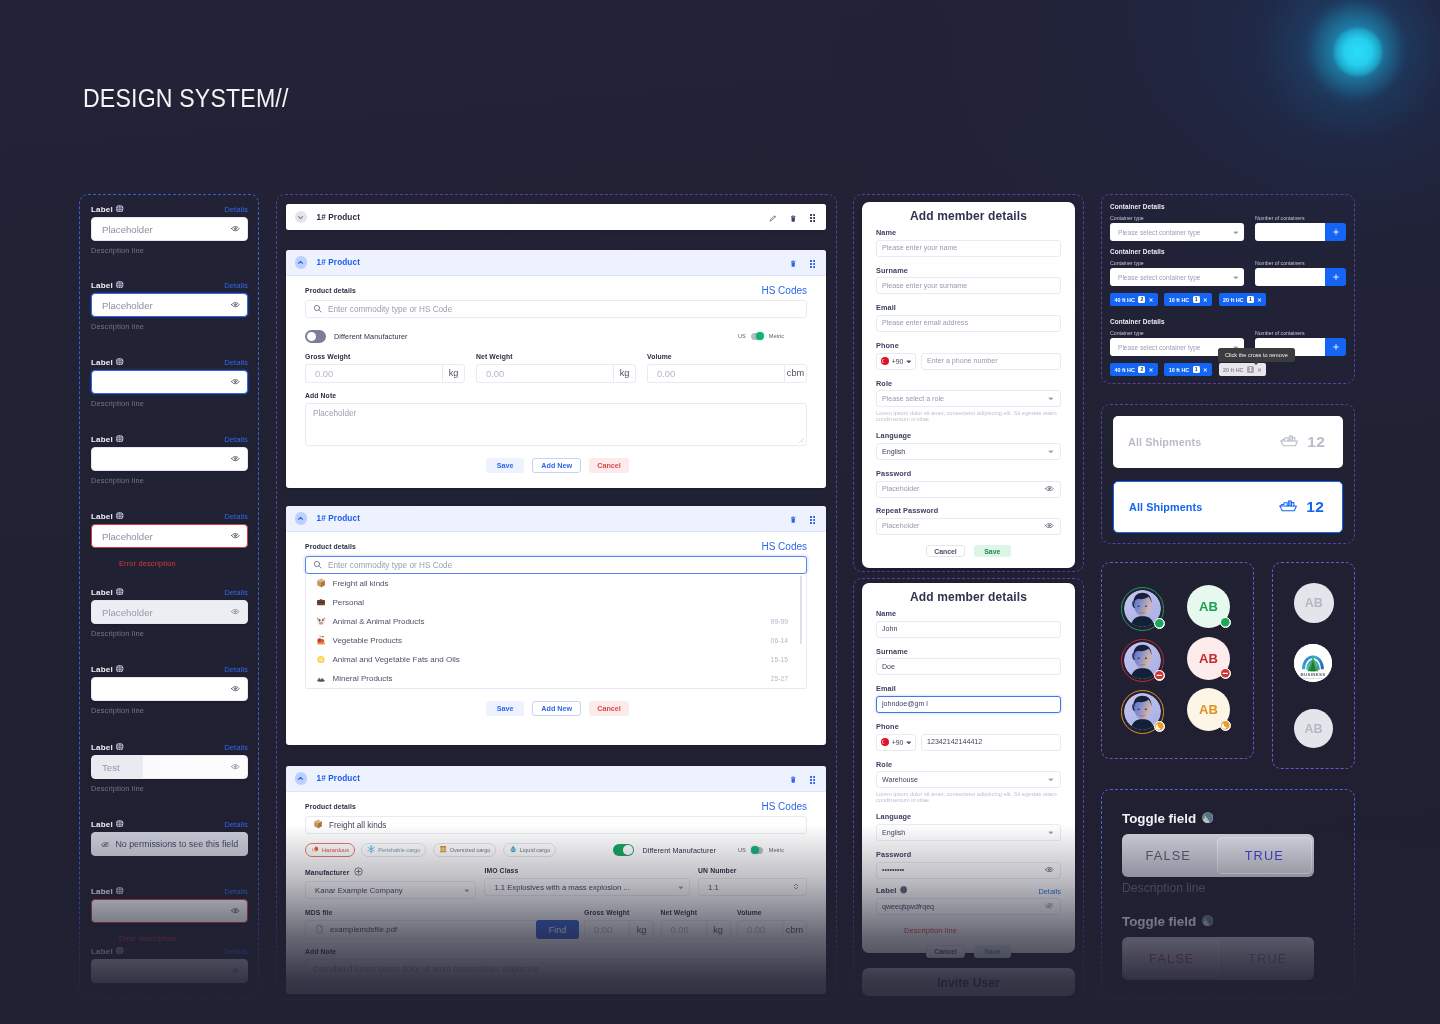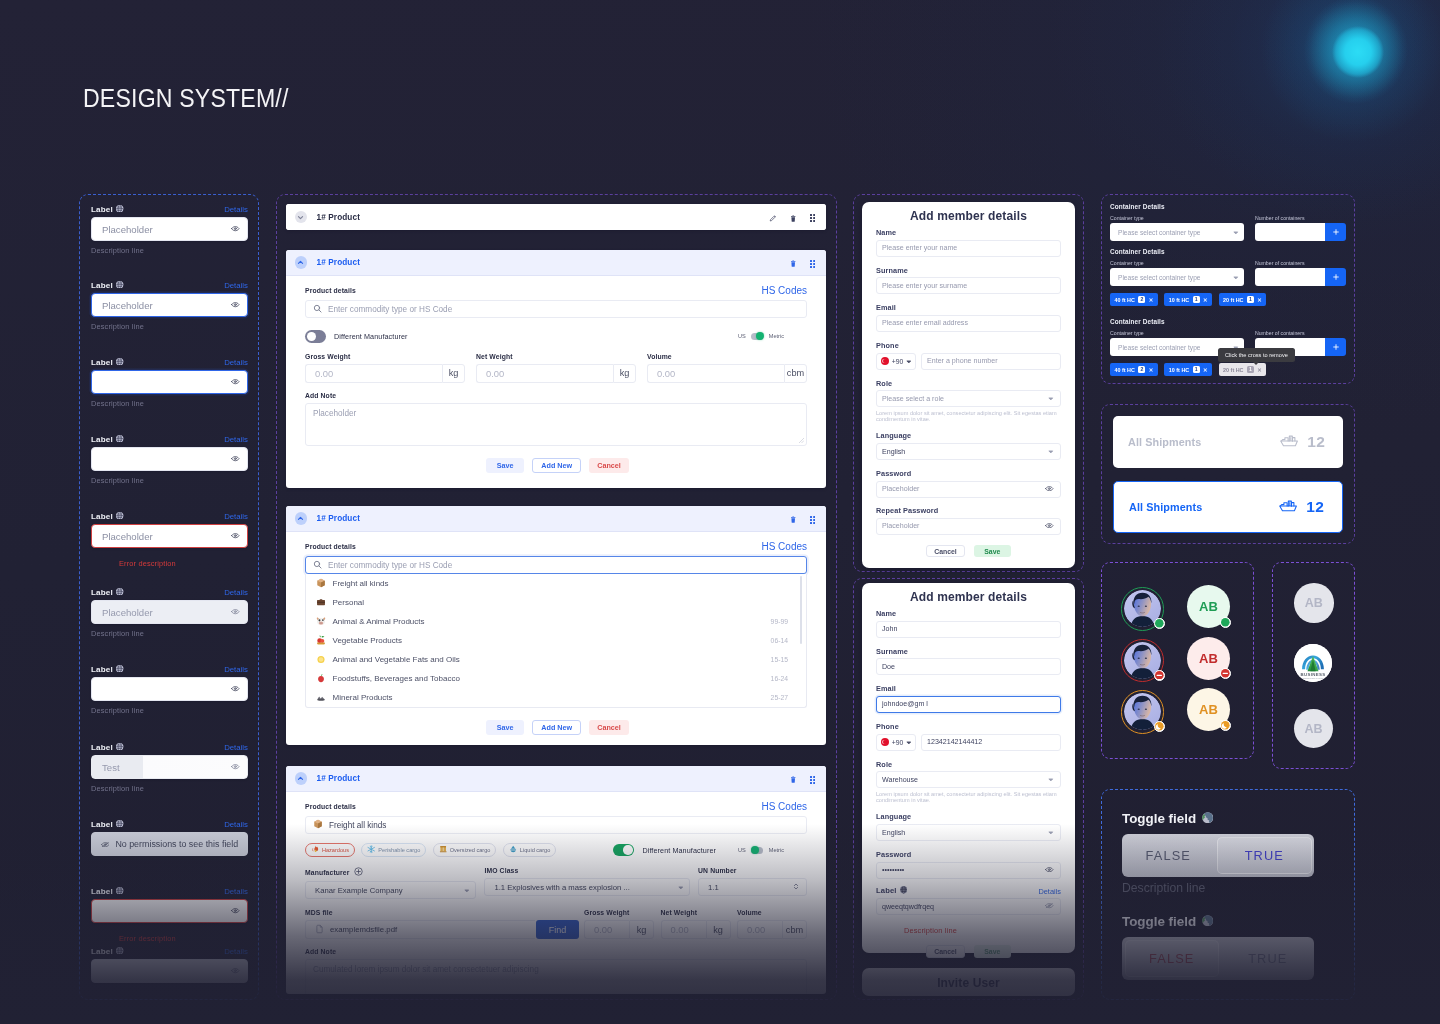--- a/index.html
+++ b/index.html
@@ -729,28 +729,20 @@
             <div class="dd-item">
               <span><svg width="10" height="10" viewBox="0 0 24 24">
                   <circle cx="12" cy="13" r="8.5" fill="#f6d14b"></circle>
                   <circle cx="12" cy="13" r="5.5" fill="#fce38a"></circle>
                 </svg></span>
               <span>Animal and Vegetable Fats and Oils</span>
               <span class="dd-code">15-15</span>
             </div>
             <div class="dd-item">
               <span><svg width="10" height="10" viewBox="0 0 24 24">
-                  <path d="M12 7c4 0 7 3 7 7.5S16 22 12 22 5 19 5 14.5 8 7 12 7z" fill="#d63a3a"></path>
-                  <path d="M12 7c0-2.5 1.5-4 3.5-4.5-0.5 2.5-1.5 4-3.5 4.5z" fill="#3f9e45"></path>
-                </svg></span>
-              <span>Foodstuffs, Beverages and Tobacco</span>
-              <span class="dd-code">16-24</span>
-            </div>
-            <div class="dd-item">
-              <span><svg width="10" height="10" viewBox="0 0 24 24">
                   <path d="M3 18l4.5-7 4 5 3-4.5L21 18z" fill="#6b6b74"></path>
                   <ellipse cx="12" cy="18.5" rx="9" ry="2.5" fill="#53535c"></ellipse>
                 </svg></span>
               <span>Mineral Products</span>
               <span class="dd-code">25-27</span>
             </div>
             <div class="dd-scroll"></div>
           </div>
           <div class="btn-row">
             <div class="btn save">Save</div>

